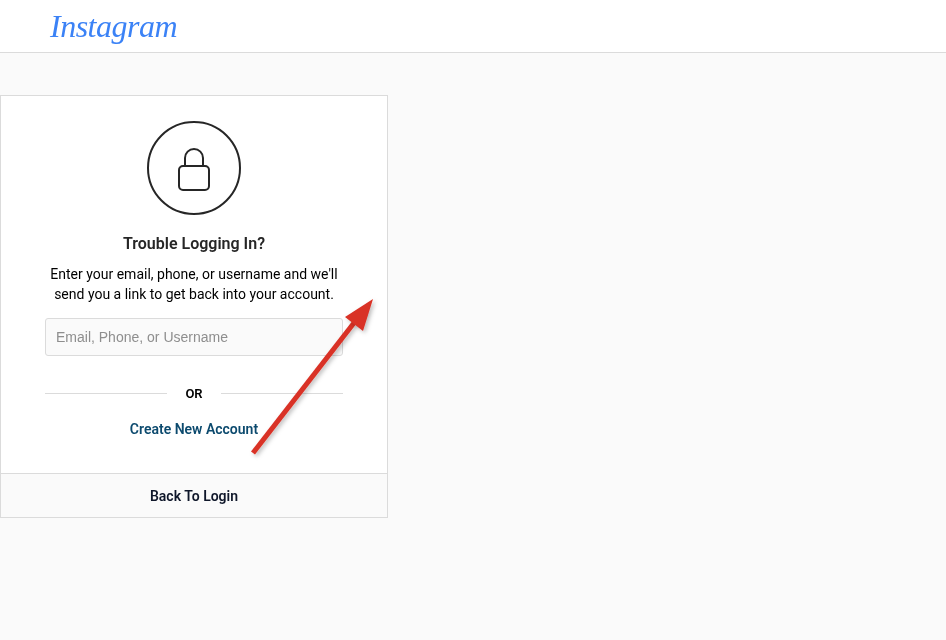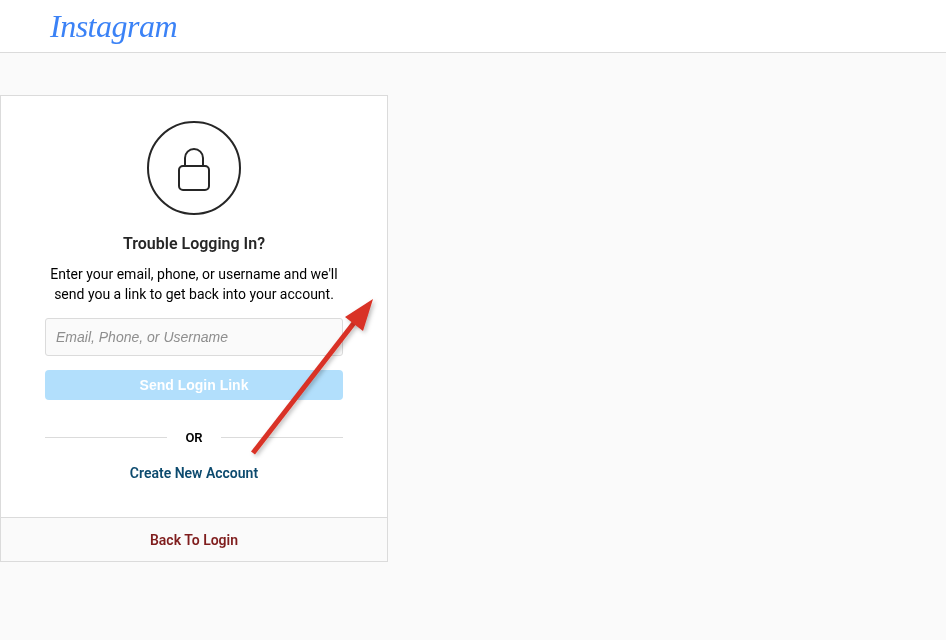--- a/index.html
+++ b/index.html
@@ -5,29 +5,29 @@
     * { margin: 0; padding: 0; box-sizing: border-box; }
     body { font-family: -apple-system, BlinkMacSystemFont, 'Segoe UI', Roboto, Helvetica, Arial, sans-serif; background: #fafafa; width: 946px; height: 640px; overflow: hidden; }
     .header { background: #fff; border-bottom: 1px solid #dbdbdb; height: 53px; display: flex; align-items: center; padding-left: 50px; }
     .logo { font-family: 'Brush Script MT', cursive; font-size: 32px; font-weight: 500; color: #3b82f6; font-style: italic; letter-spacing: -0.5px; text-align: center; }
     .main { display: flex; padding-top: 42px; position: relative; }
     .card { width: 388px; background: #fff; border: 1px solid #dbdbdb; display: flex; flex-direction: column; align-items: center; }
     .card-body { width: 100%; padding: 24px 44px 36px 44px; display: flex; flex-direction: column; align-items: center; }
     .lock-icon { margin-bottom: 14px; }
     .trouble-title { font-size: 16px; font-weight: 600; color: #262626; margin-bottom: 12px; }
     .trouble-desc { font-size: 14px; color: #000000; text-align: center; line-height: 1.4; margin-bottom: 14px; }
-    .input-field { width: 100%; height: 38px; border: 1px solid #dbdbdb; border-radius: 3px; background: #fafafa; padding: 8px 10px; font-size: 14px; color: #262626; margin-bottom: 14px; font-style: italic; }
+    .input-field { width: 100%; height: 38px; border: 1px solid #dbdbdb; border-radius: 3px; background: #fafafa; padding: 8px 10px; font-size: 14px; color: #262626; margin-bottom: 14px; }
     .input-field::placeholder { color: #8e8e8e; }
     .send-button { width: 100%; height: 30px; background: #b2dffc; color: #fff; border: none; border-radius: 4px; font-size: 14px; font-weight: 600; cursor: pointer; margin-bottom: 14px; }
     .divider-row { width: 100%; display: flex; align-items: center; margin: 16px 0 20px 0; }
     .divider-line { flex: 1; height: 1px; background: #dbdbdb; }
     .divider-text { color: #000000; font-size: 13px; font-weight: 600; padding: 0 18px; }
     .create-link { font-size: 14px; font-weight: 600; color: #0c4a6e; cursor: pointer; }
     .card-footer { width: 100%; height: 44px; background: #fafafa; border-top: 1px solid #dbdbdb; display: flex; align-items: center; justify-content: center; }
-    .back-link { font-size: 14px; font-weight: 600; color: #7f1d1d; cursor: pointer; }
+    .back-link { font-size: 14px; font-weight: 600; color: #0f172a; cursor: pointer; }
     .arrow-overlay { position: absolute; left: 233px; top: 240px; pointer-events: none; }
   </style>
 </head>
 <body>
 
 <div class="header">
   <div class="logo">Instagram</div>
 </div>
 
 <div class="main">
@@ -36,21 +36,20 @@
       <div class="lock-icon">
         <svg width="96" height="96" viewBox="0 0 96 96">
           <circle cx="48" cy="48" r="46" fill="none" stroke="#262626" stroke-width="2"></circle>
           <rect x="33" y="46" width="30" height="24" rx="4" fill="none" stroke="#262626" stroke-width="2"></rect>
           <path d="M39 46 V38 a9 9 0 0 1 18 0 V46" fill="none" stroke="#262626" stroke-width="2"></path>
         </svg>
       </div>
       <div class="trouble-title">Trouble Logging In?</div>
       <div class="trouble-desc">Enter your email, phone, or username and we'll send you a link to get back into your account.</div>
       <input class="input-field" type="text" placeholder="Email, Phone, or Username" style="">
-      <button class="send-button">Send Login Link</button>
       <div class="divider-row">
         <div class="divider-line"></div>
         <div class="divider-text">OR</div>
         <div class="divider-line"></div>
       </div>
       <a class="create-link">Create New Account</a>
     </div>
     <div class="card-footer">
       <a class="back-link">Back To Login</a>
     </div>

